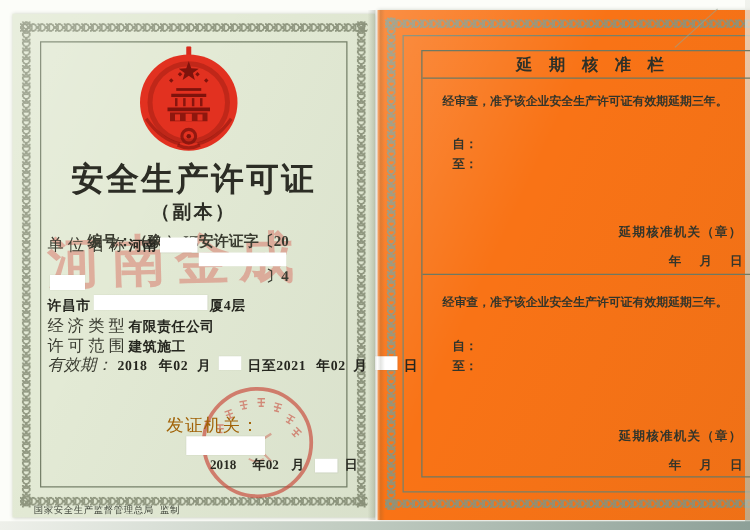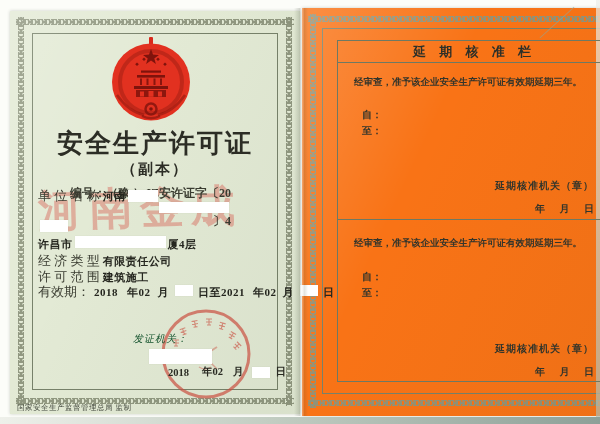--- a/index.html
+++ b/index.html
@@ -43,26 +43,26 @@
   .serial{position:absolute;left:60px;top:174px;z-index:2;display:flex;align-items:flex-end;
     font-size:12px;font-weight:bold;color:#3a3c31;flex-direction:column;}
   .watermark{position:absolute;left:28px;top:168px;z-index:1;font-size:44px;font-weight:bold;
     letter-spacing:7px;color:rgba(214,90,78,.42);transform:rotate(-1.5deg);white-space:nowrap;}
   .frow{position:absolute;left:28px;z-index:2;display:flex;align-items:baseline;white-space:nowrap;}
   .flabel{font-size:13px;color:#3a3c31;margin-right:3px;}
   .fval{font-size:11px;font-weight:bold;color:#25261f;letter-spacing:.5px;}
   .redact{display:inline-block;background:#ffffff;z-index:3;position:relative;
     box-shadow:0 0 1px rgba(0,0,0,.10);}
   .validity .fval{margin-right:0;}
-  .issuer-label{position:absolute;left:123px;top:321px;z-index:2;font-size:10px;color:#14532d;letter-spacing:1px;font-style:italic;}
+  .issuer-label{position:absolute;left:123px;top:321px;z-index:2;font-size:14px;color:#a16207;letter-spacing:1px;}
   .stamp{position:absolute;left:149px;top:296px;z-index:2;opacity:.9;}
   .auth-redact{position:absolute;left:139px;top:338px;width:63px;height:15px;z-index:3;}
   .issue-date{position:absolute;left:158px;top:354px;z-index:3;display:flex;align-items:center;
     font-size:10.5px;font-weight:bold;color:#2a2b23;}
-  .print-footer{position:absolute;left:7px;bottom:1px;font-size:7.5px;color:#3d4238;letter-spacing:.5px;z-index:2;}
+  .print-footer{position:absolute;left:17px;bottom:1px;font-size:7.5px;color:#3d4238;letter-spacing:.5px;z-index:2;font-family:Liberation Mono, monospace;}
   
   .cbox{position:absolute;left:35px;right:37px;top:32px;bottom:34px;border:1px solid #6e7963;z-index:2;
     display:flex;flex-direction:column;}
   .ctitle{height:21px;line-height:21px;border-bottom:1px solid #6e7963;text-align:center;
     font-size:13px;font-weight:bold;letter-spacing:5px;padding-left:5px;color:#2e3028;}
   .sect{position:relative;}
   .sect.first{height:156px;border-bottom:1px solid #6e7963;}
   .sect.second{flex:1;}
   .sect .body{position:absolute;left:16px;right:8px;top:13px;font-size:9.5px;font-weight:bold;
     line-height:1.45;color:#33352b;}
@@ -143,21 +143,21 @@
       <span class="flabel">经 济 类 型</span>
       <span class="fval">有限责任公司</span>
     </div>
 
     <div class="frow" style="top:257px;justify-content:flex-end;">
       <span class="flabel">许 可 范 围</span>
       <span class="fval">建筑施工</span>
     </div>
 
     <div class="frow validity" style="top:272px;">
-      <span class="flabel" style="margin-right:4px;">有效期：</span>
+      <span class="flabel" style="margin-right:4px;font-style:italic;">有效期：</span>
       <span class="fval" style="margin-right:9px;">2018</span>
       <span class="fval" style="margin-right:7px;">年02</span>
       <span class="fval" style="margin-right:6px;">月</span>
       <span class="redact" style="width:18px;height:11px;margin-right:5px;"></span>
       <span class="fval" style="margin-right:8px;">日至2021</span>
       <span class="fval" style="margin-right:6px;">年02</span>
       <span class="fval" style="margin-right:6px;">月</span>
       <span class="redact" style="width:18px;height:11px;margin-right:5px;"></span>
       <span class="fval">日</span>
     </div>

